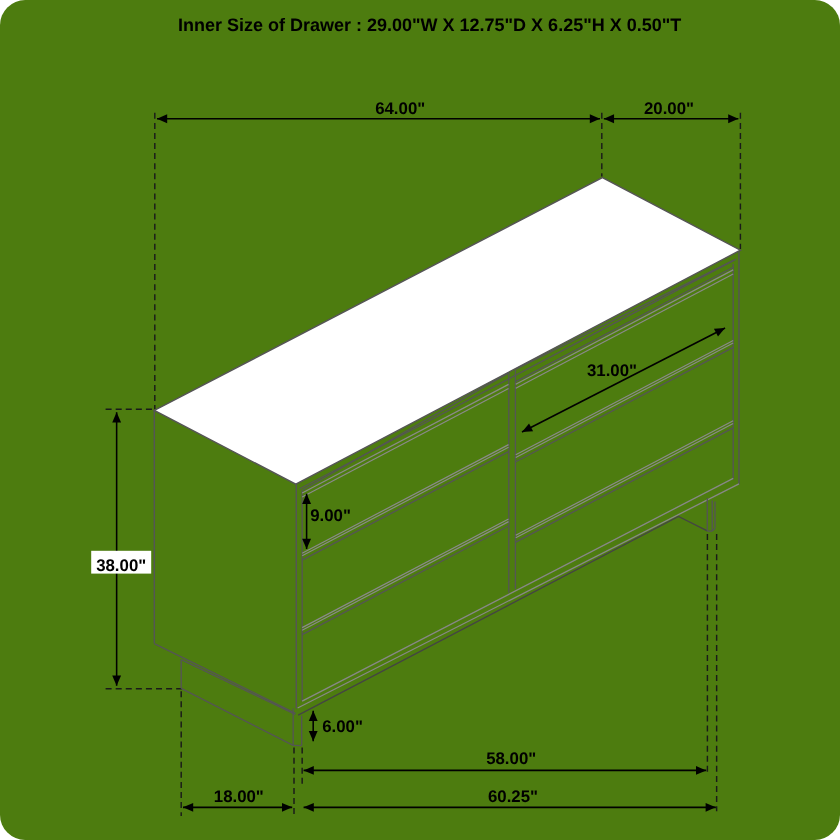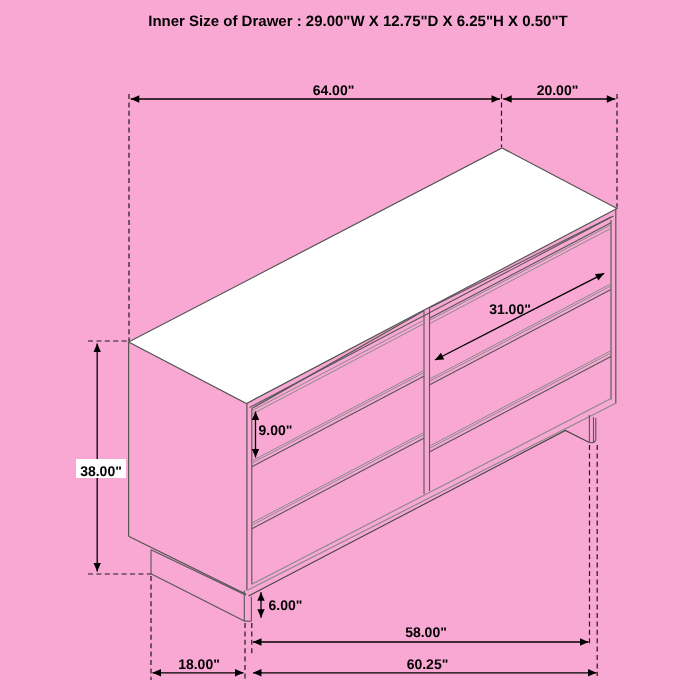--- a/index.html
+++ b/index.html
@@ -1,16 +1,16 @@
 <!DOCTYPE html>
 <html><head>
 <meta charset="utf-8">
 <style>
   html,body{margin:0;padding:0;background:#fff;}
-  .wrap{width:700px;height:700px;position:relative;background:#f9a8d4;font-family:"Liberation Sans", sans-serif;}
+  .wrap{width:700px;height:700px;position:relative;background:#4d7c0f;font-family:"Liberation Sans", sans-serif;border-radius:21px;}
   svg{position:absolute;left:0;top:0;}
   text{font-family:"Liberation Sans", sans-serif;font-weight:bold;fill:#000;text-rendering:geometricPrecision;}
 </style>
 </head>
 <body>
 <div class="wrap">
 <svg width="700" height="700" viewBox="0 0 700 700">
   <defs>
     <marker id="ae" markerWidth="12" markerHeight="10" refX="10.5" refY="5" orient="auto" markerUnits="userSpaceOnUse">
       <path d="M10.5,5 L2,1.3 L2,8.7 Z" fill="#000"></path>

